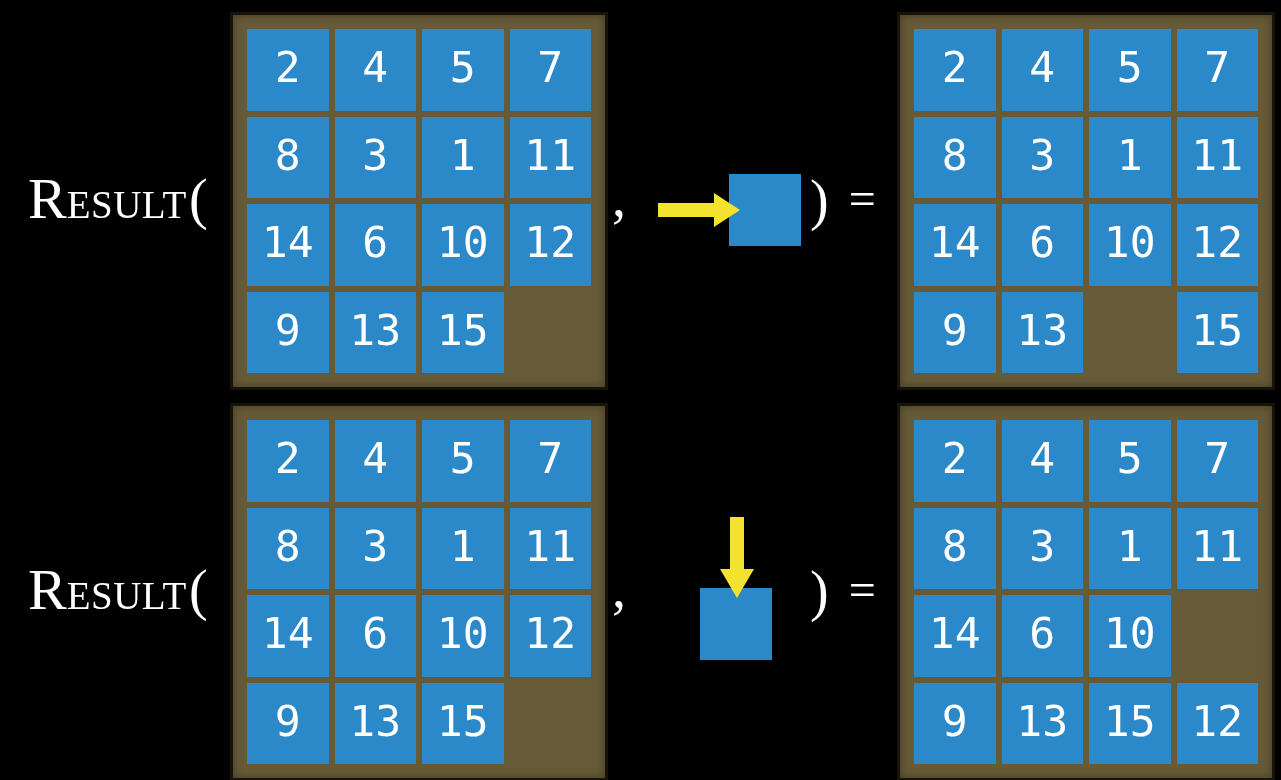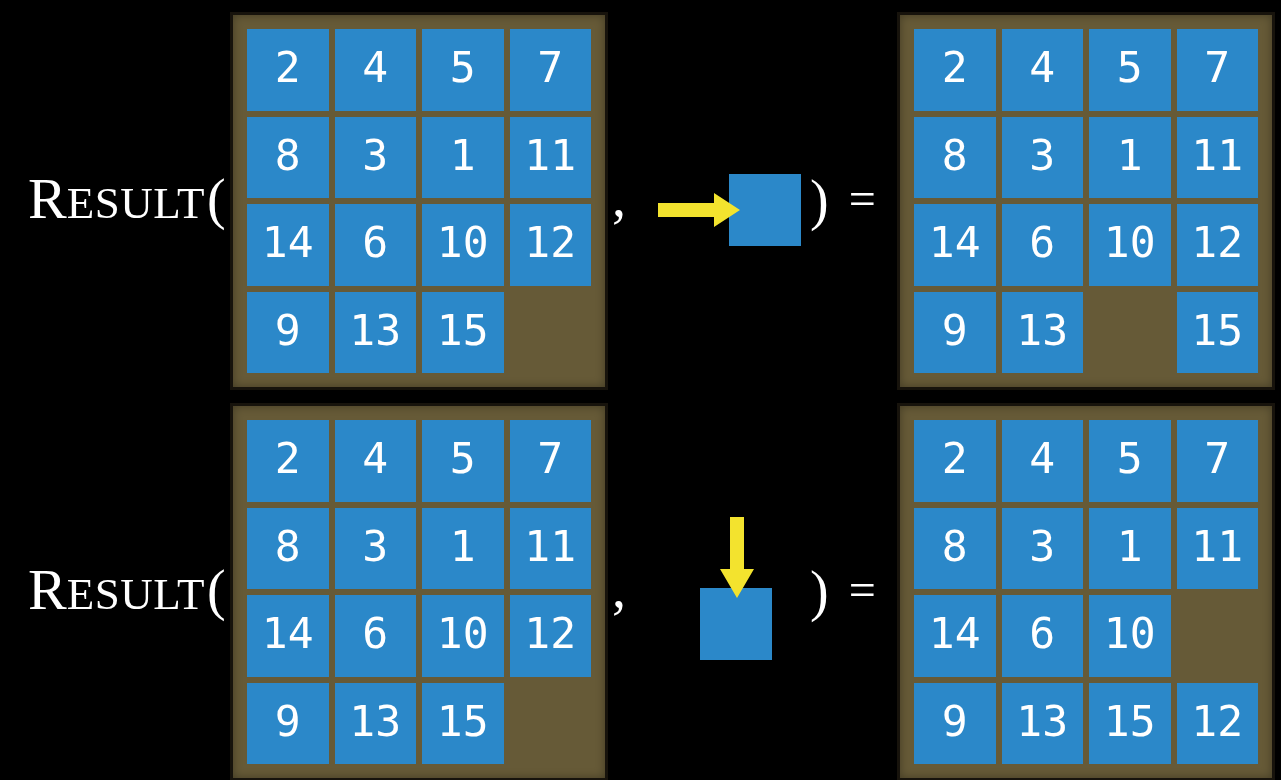--- a/index.html
+++ b/index.html
@@ -48,21 +48,21 @@
   }
 
   
   .fn-text, .comma, .paren-eq {
     position: absolute;
     color: var(--text-white, #fff);
     white-space: nowrap;
     line-height: 62px;
   }
   .fn-text .initial { font-size: 58px; }
-  .fn-text .rest    { font-size: 45px; letter-spacing: 0.5px; }
+  .fn-text .rest    { font-size: 39px; letter-spacing: 0.5px; }
   .fn-text .paren   { font-size: 56px; margin-left: 2px; }
   .comma            { font-size: 56px; }
   .paren-eq .paren  { font-size: 56px; }
   .paren-eq .eq     { font-size: 48px; margin-left: 20px; vertical-align: 4px; }
 
   
   .moved-tile {
     position: absolute;
     width: 72px;
     height: 72px;

